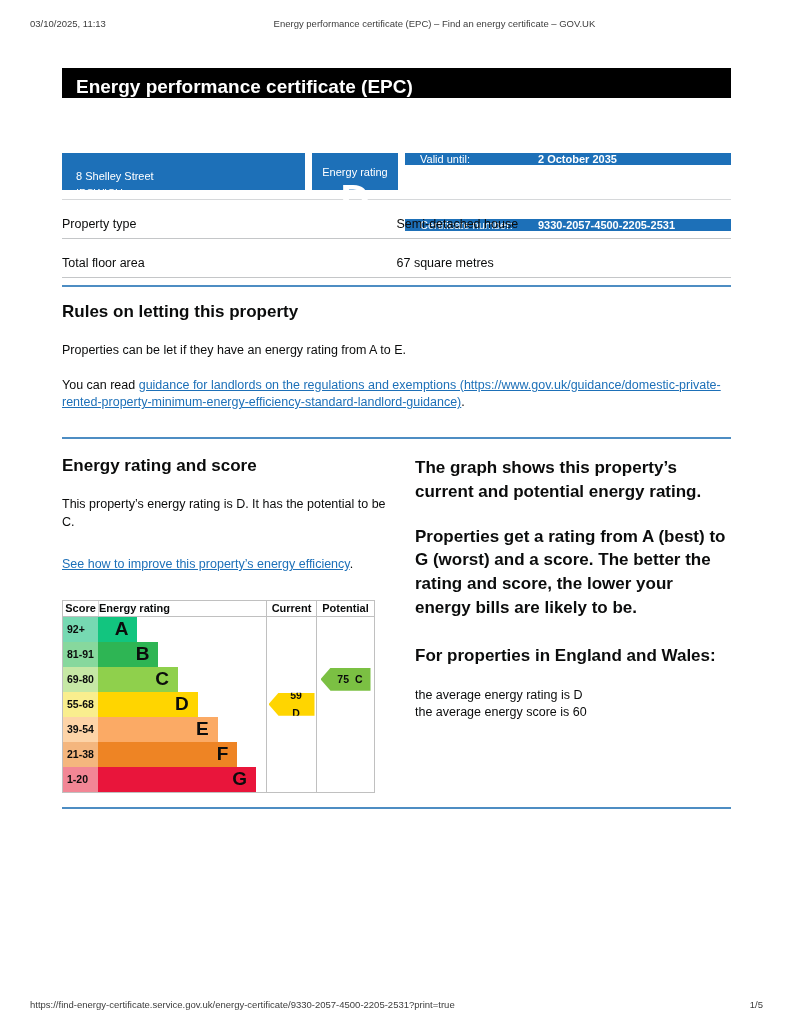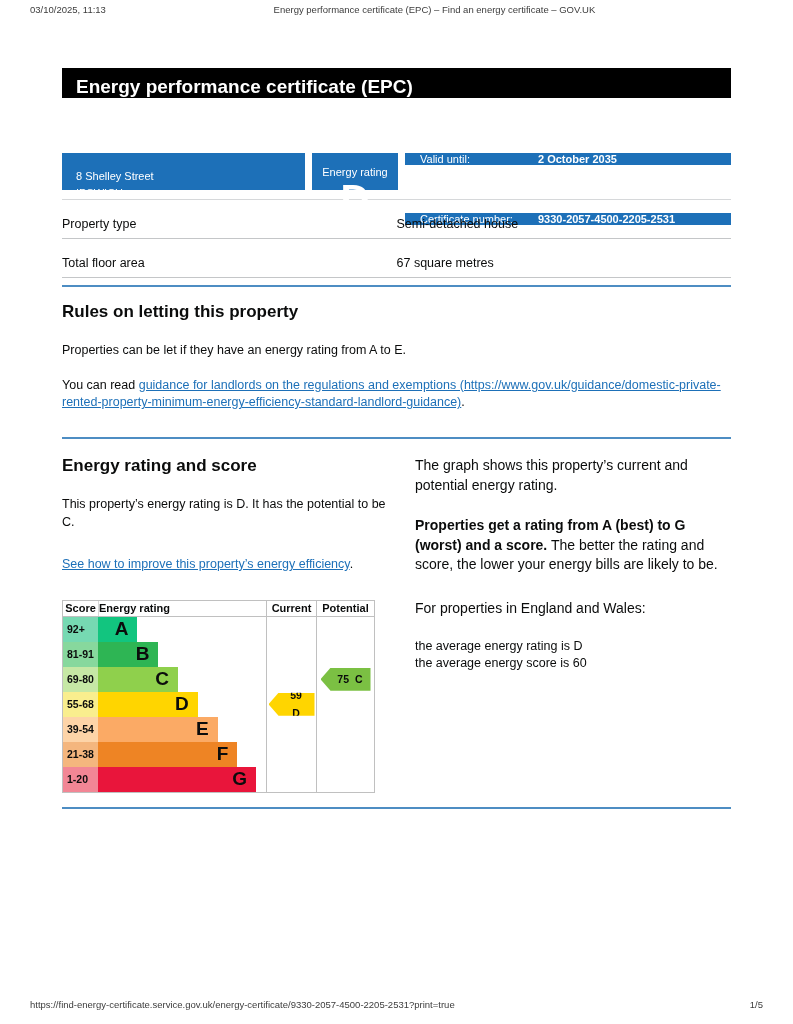--- a/index.html
+++ b/index.html
@@ -3,21 +3,21 @@
 <meta charset="utf-8">
 <style>
   * { margin: 0; padding: 0; box-sizing: border-box; }
   html, body { background: #ffffff; }
   body {
     width: 793px; height: 1024px; position: relative; overflow: hidden;
     font-family: "Liberation Sans", sans-serif; color: #0b0c0c;
   }
   
   .print-header {
-    position: absolute; top: 4px; left: 30px; right: 30px;
+    position: absolute; top: 18px; left: 30px; right: 30px;
     display: flex; align-items: baseline;
     font-size: 9.5px; color: #3c3c3c;
   }
   .print-header .pdate { white-space: nowrap; }
   .print-header .ptitle { flex: 1; text-align: center; }
   .print-footer {
     position: absolute; bottom: 14px; left: 30px; right: 30px;
     display: flex; justify-content: space-between;
     font-size: 9.5px; color: #3c3c3c;
   }
@@ -29,21 +29,21 @@
     padding-left: 14px; font-size: 19px; font-weight: bold;
   }
 
   
   .blue-row { margin-top: 7px; height: 85px; display: flex; gap: 7px; }
   .bluebox { background: #1d70b8; color: #ffffff; margin-top: 48px; }
   .address-box { width: 243px; padding: 15px 14px; font-size: 11px; line-height: 1.5; }
   .rating-box { width: 86px; text-align: center; padding-top: 13px; }
   .rating-box .rlabel { font-size: 11px; }
   .rating-box .rletter { font-size: 40px; font-weight: bold; line-height: 1.05; }
-  .right-stack { flex: 1; display: flex; flex-direction: column; }
+  .right-stack { flex: 1; display: flex; flex-direction: column; gap: 6px; }
   .kv-box { flex: 1; display: flex; align-items: center; padding: 0 15px; font-size: 11px; }
   .kv-box .klabel { width: 118px; }
   .kv-box .kvalue { font-weight: bold; }
 
   
   .summary-table { margin-top: 9px; font-size: 12.5px; }
   .summary-row { display: flex; padding: 17px 0 7px; border-bottom: 1px solid #c4c6c8; }
   .summary-row:first-child { border-top: 1px solid #d6d8da; }
   .summary-row .slabel { width: 50%; }
   .summary-row .svalue { width: 50%; }
@@ -57,21 +57,21 @@
   .rules-heading { margin-top: 15px; }
   .rules-p1 { margin-top: 20px; font-size: 12.5px; line-height: 1.4; }
   .rules-p2 { margin-top: 17px; font-size: 12.5px; line-height: 1.42; }
   a.govlink { color: #1d70b8; text-decoration: underline; cursor: pointer; }
 
   .two-col { margin-top: 17px; display: flex; }
   .col-left { width: 330px; }
   .col-right { margin-left: 23px; width: 316px; }
   .col-left .lead { margin-top: 20px; font-size: 12.5px; line-height: 1.4; }
   .col-left .improve { margin-top: 25px; font-size: 12.5px; line-height: 1.42; }
-  .col-right p { font-size: 14px; line-height: 1.4; }
+  .col-right p { font-size: 17px; line-height: 1.4; font-weight: bold; }
   .col-right .rp2 { margin-top: 21px; }
   .col-right .rp3 { margin-top: 24px; }
   .col-right .avg { margin-top: 19px; font-size: 12.5px; line-height: 1.4; }
 
   
   .epc-chart { width: 313px; margin-top: 26px; border: 1px solid #c0c0c0; background: #fff; }
   .epc-grid { display: grid; grid-template-columns: 35px 1fr 50px 58px; }
   .epc-header { border-bottom: 1px solid #c0c0c0; }
   .epc-header .hcell { font-size: 11px; font-weight: bold; padding: 1px 0 2px; }
   .h-score { text-align: center; }

